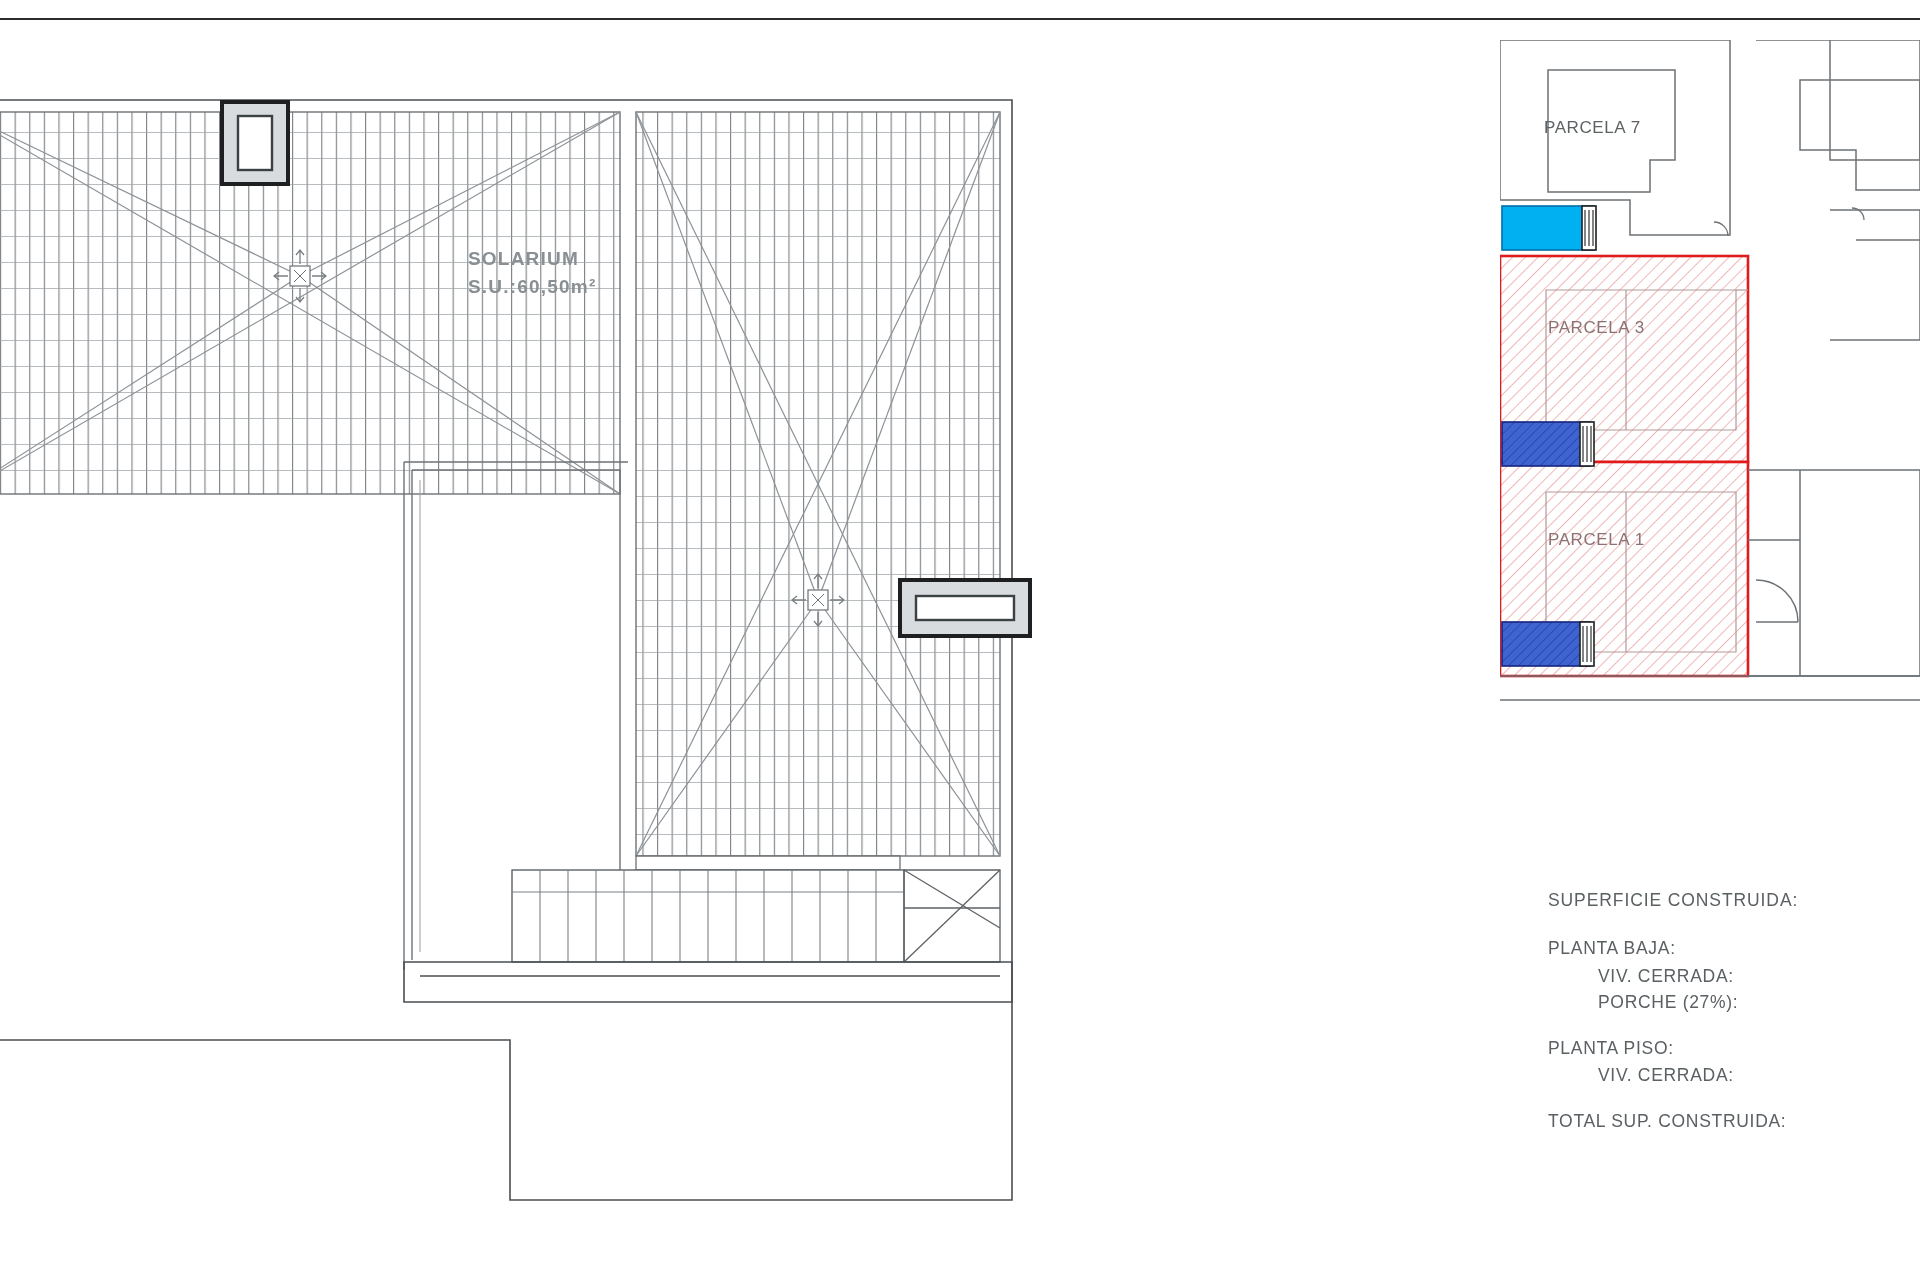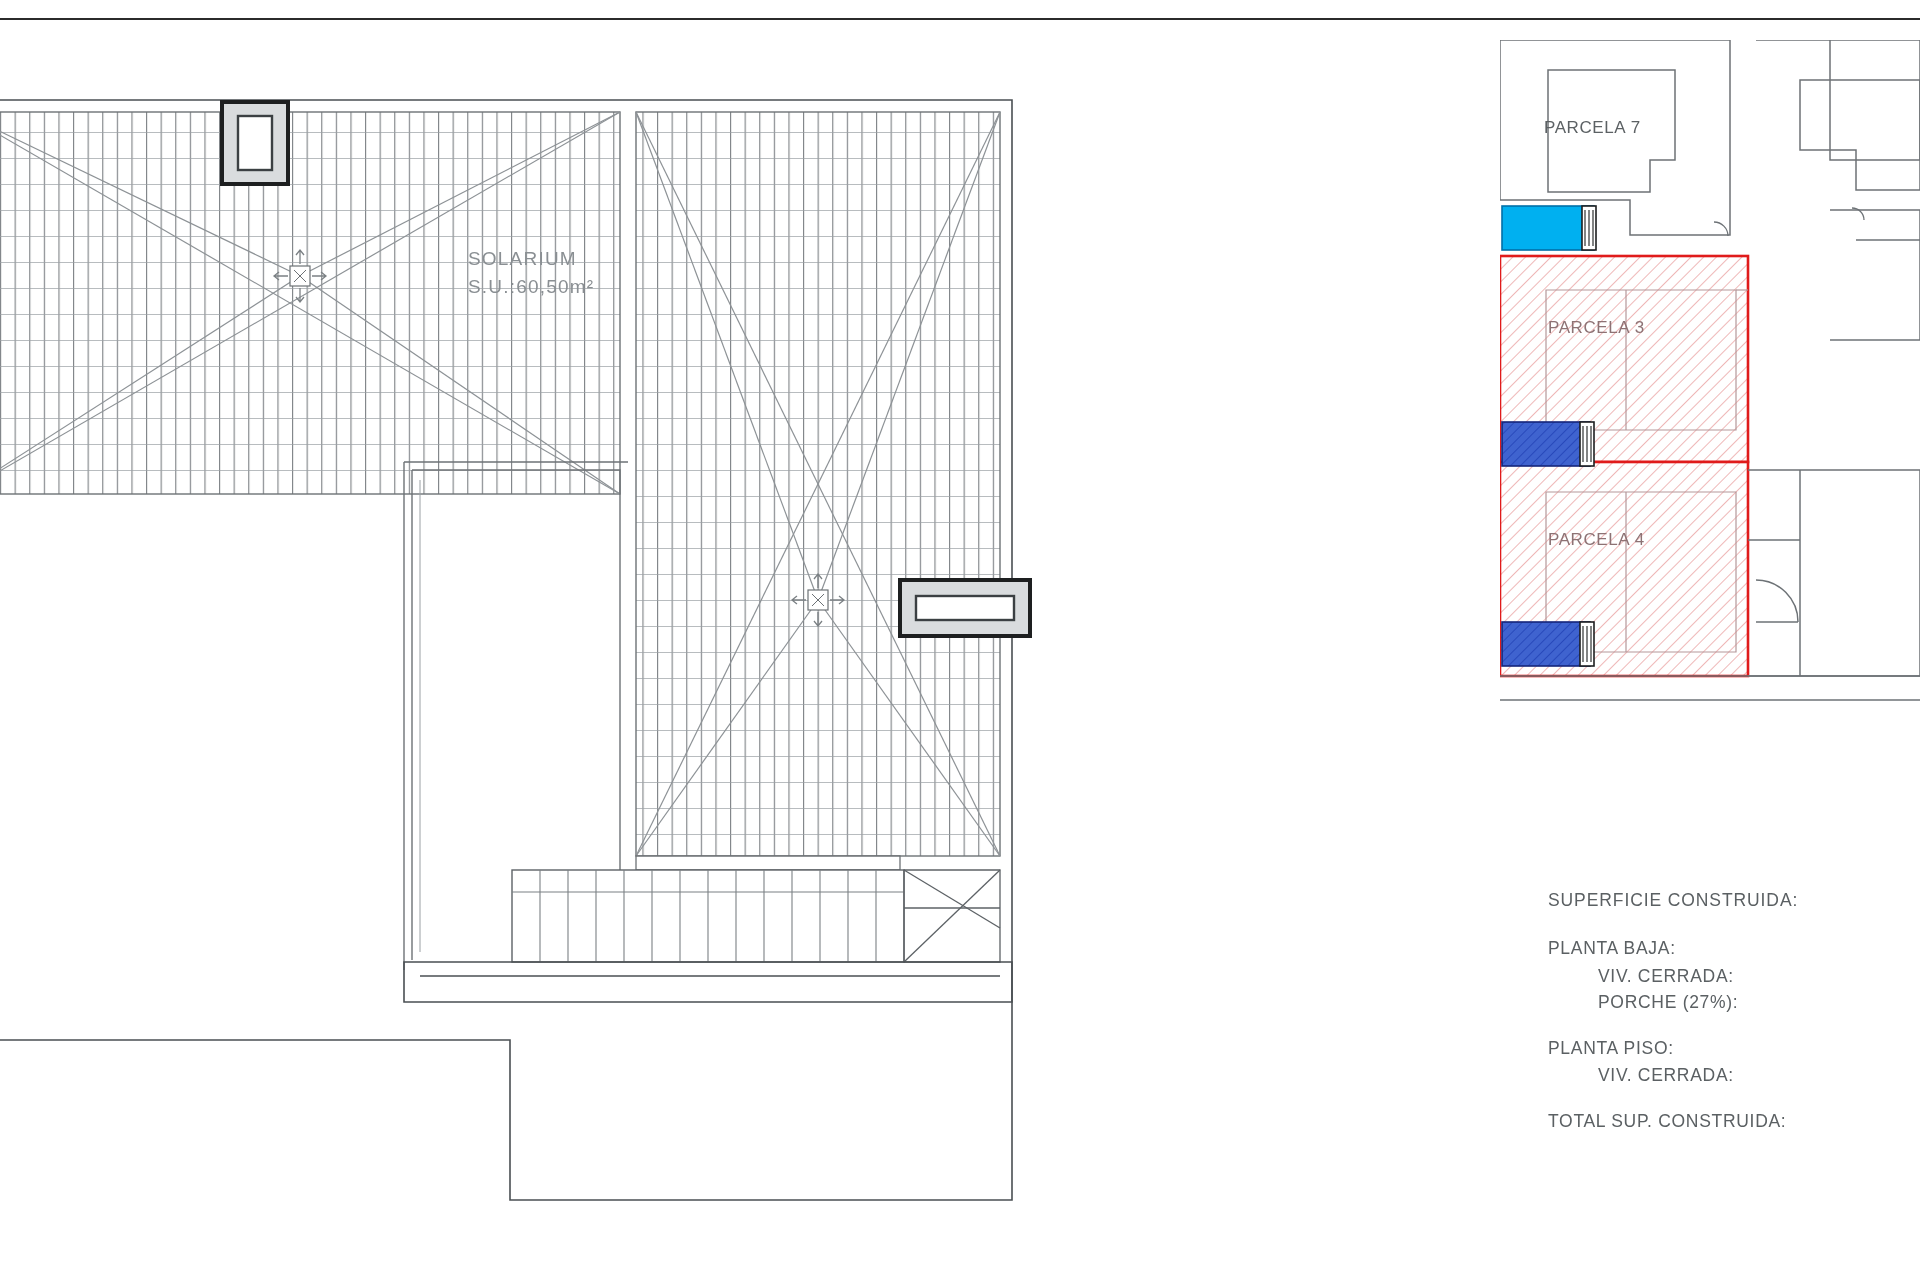--- a/index.html
+++ b/index.html
@@ -29,20 +29,21 @@
     border-top: 2px solid #2b2b2b;
   }
 
   
   #plan {
     position: absolute;
     left: 0;
     top: 80px;
     width: 1250px;
     height: 1160px;
+    font-weight: bold;
   }
   #plan svg { display: block; }
 
   
   #site {
     position: absolute;
     left: 1500px;
     top: 40px;
     width: 420px;
     height: 810px;
@@ -286,21 +287,21 @@
       </g>
 
       <g stroke="#6d7276" stroke-width="1.6" fill="none">
         <path d="M-40 636 H420"></path>
         <path d="M-40 660 H420"></path>
       </g>
     </svg>
 
     <div class="site-label" style="left:44px; top:78px;">PARCELA 7</div>
     <div class="site-label faint" style="left:48px; top:278px;text-align:right;">PARCELA 3</div>
-    <div class="site-label faint" style="left:48px; top:490px;">PARCELA 4</div>
+    <div class="site-label faint" style="left:48px; top:490px;">PARCELA 1</div>
   </div>
 
   <div id="legend">
     <div class="title">SUPERFICIE CONSTRUIDA:</div>
 
     <div class="group">
       <div class="head">PLANTA BAJA:</div>
       <div class="sub">VIV. CERRADA:</div>
       <div class="sub">PORCHE (27%):</div>
     </div>

